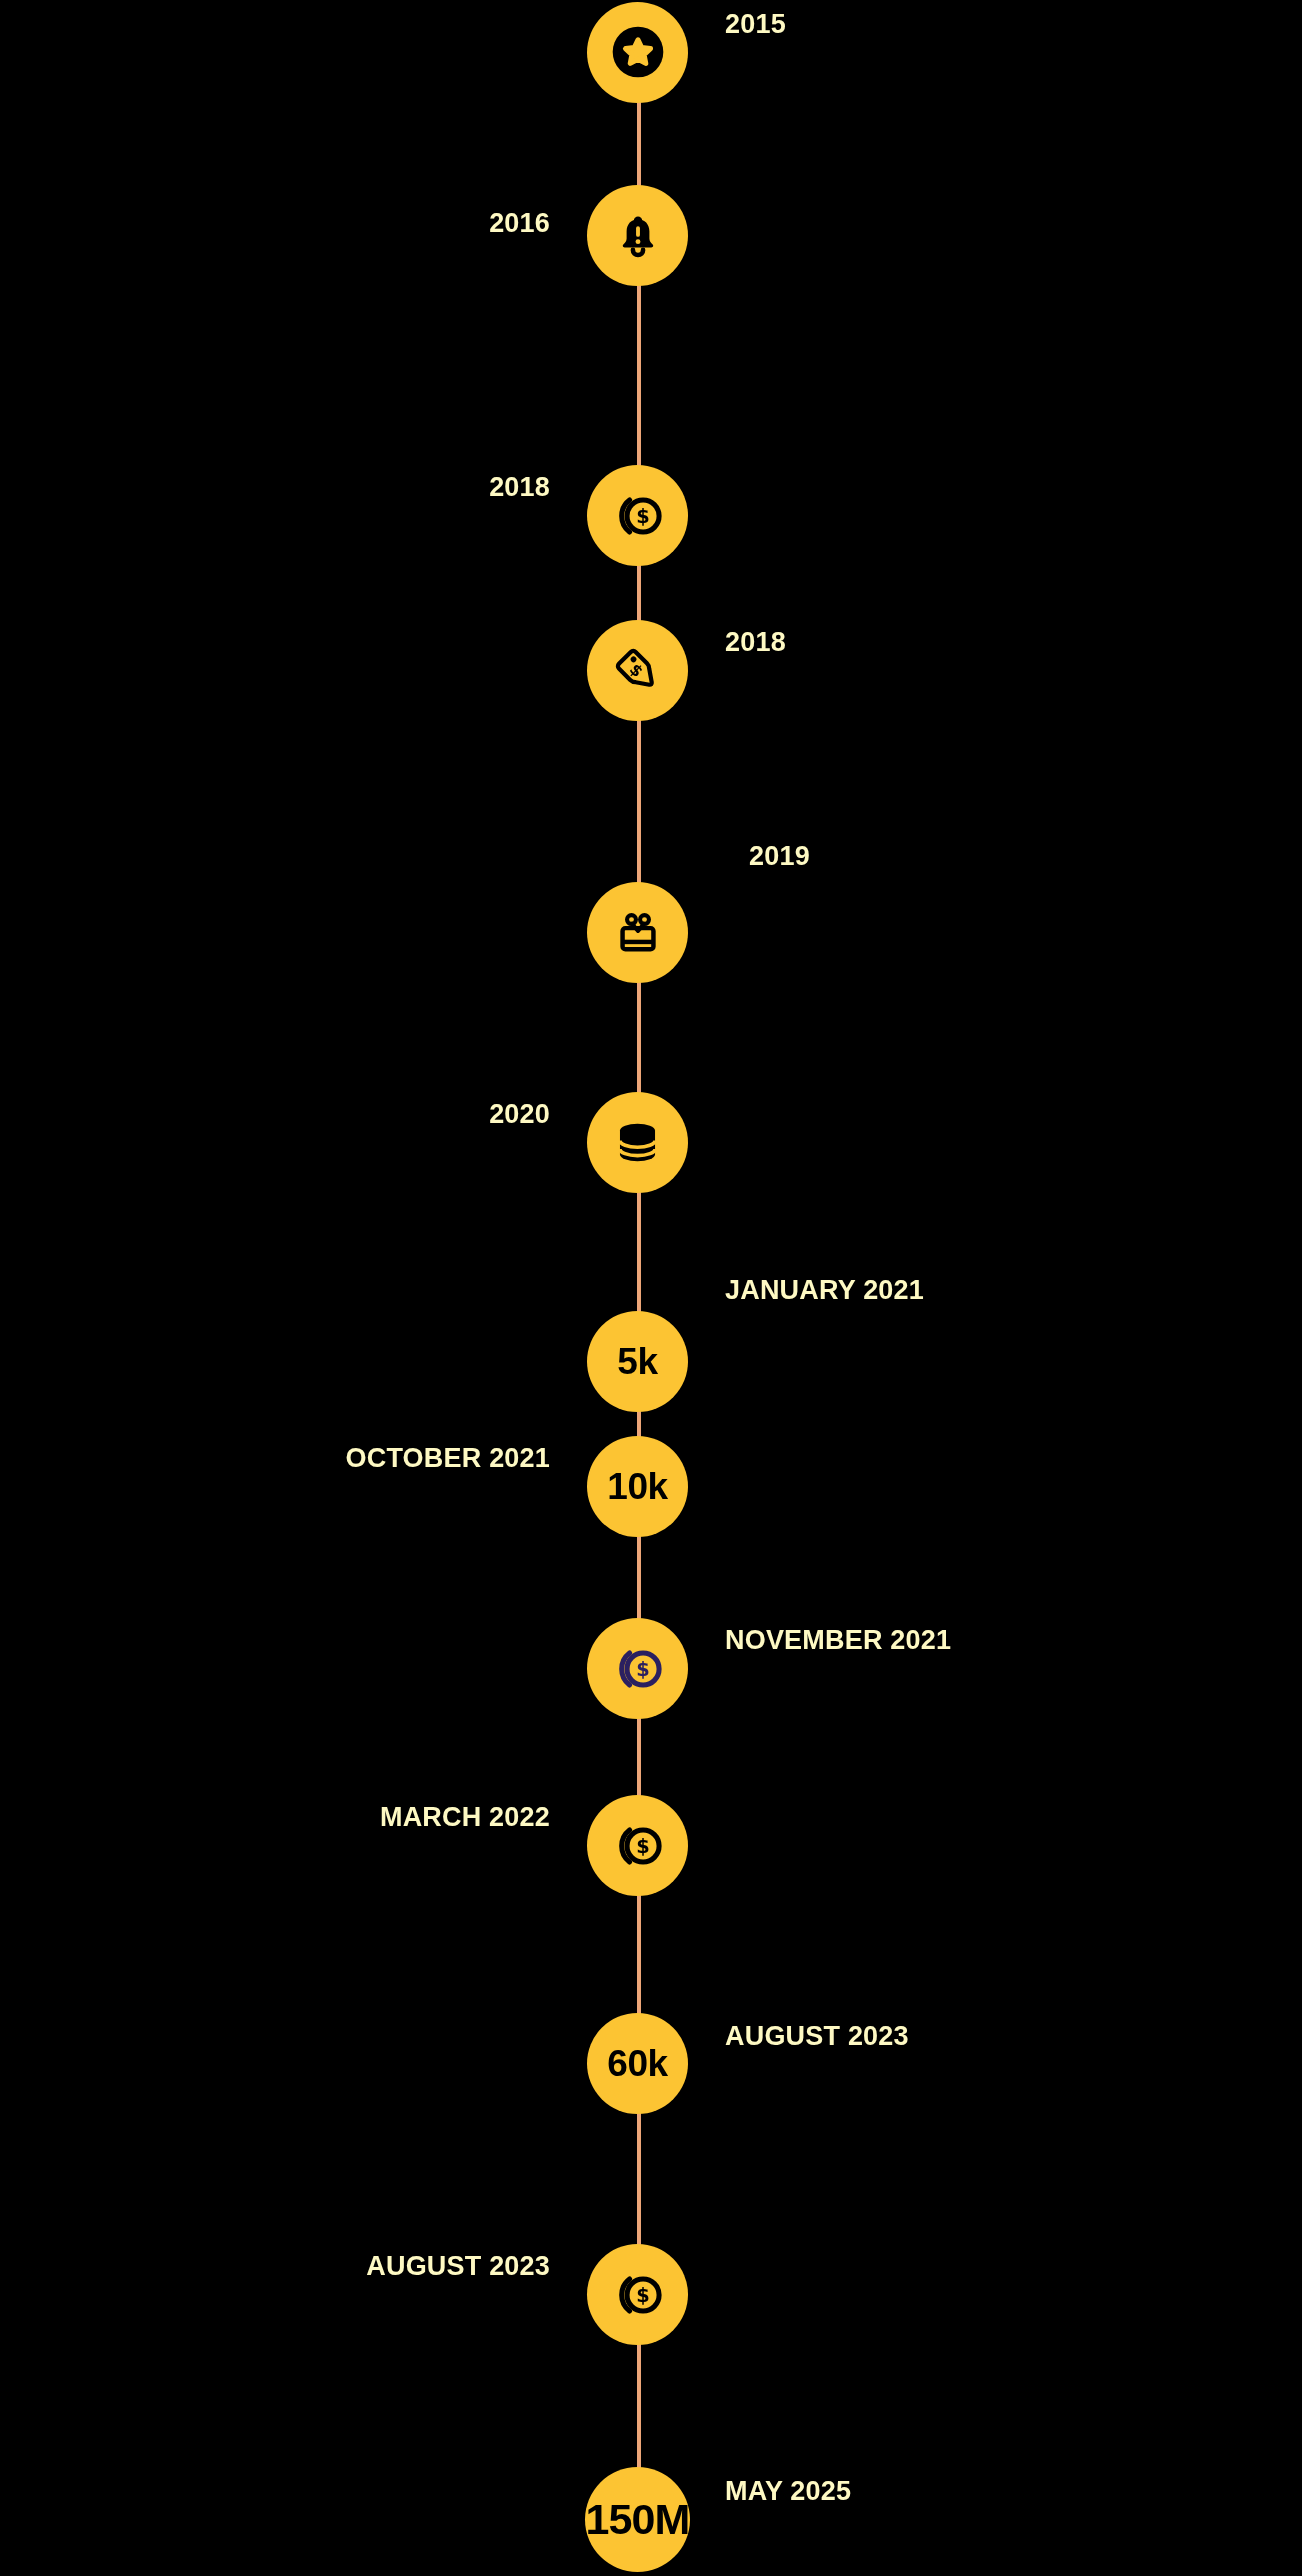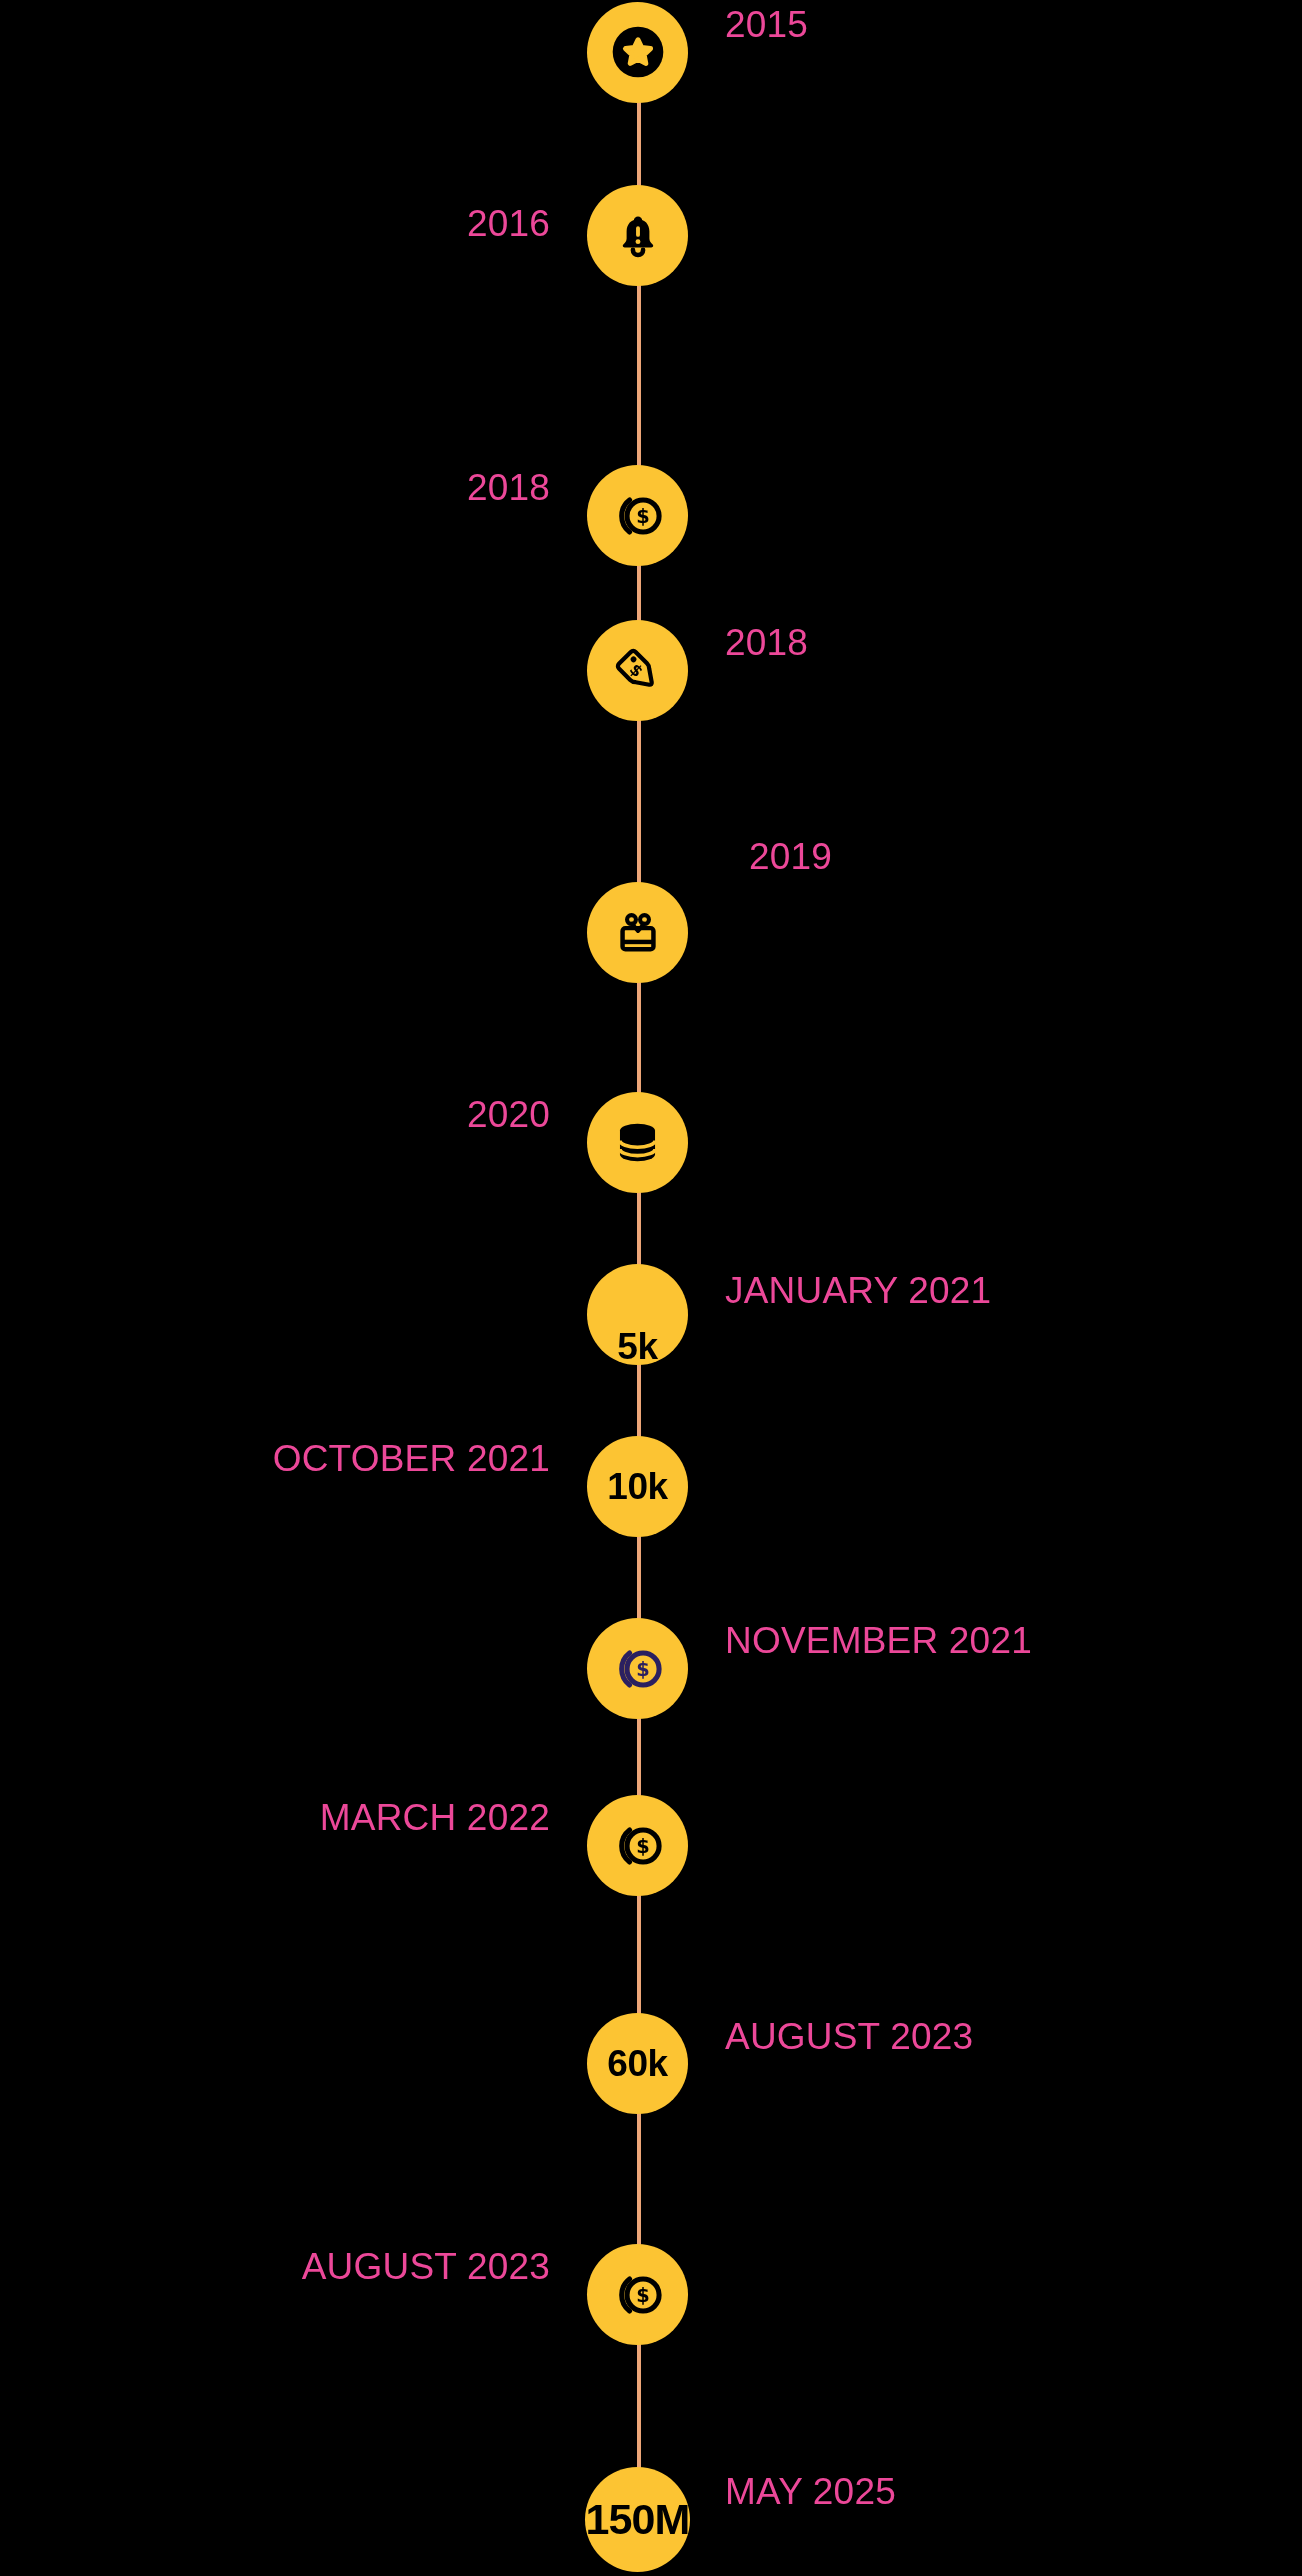--- a/index.html
+++ b/index.html
@@ -41,24 +41,24 @@
     letter-spacing:-0.4px;
     line-height:1;
   }
   .num.wide{
     font-size:43px;
     letter-spacing:-0.9px;
   }
   .label{
     position:absolute;
     font-family:"Liberation Sans", sans-serif;
-    font-weight:normal;
-    font-size:37px;
+    font-weight:bold;
+    font-size:27px;
     line-height:35px;
-    color:#ec4899;
+    color:#fef9c3;
     white-space:nowrap;
     letter-spacing:0.2px;
   }
   .label.right{ left:725px; }
   .label.left{ right:752px; text-align:right; }
   svg{display:block;}
 </style>
 </head>
 <body>
 
@@ -118,21 +118,21 @@
 
   <div class="node" style="left:587px;top:1092px;">
     <svg width="51" height="51" viewBox="0 0 64 64">
       <path d="M10,17 a22,8.5 0 0 1 44,0 v30 a22,8.5 0 0 1 -44,0 z" fill="#000000"></path>
       <path d="M10,29.5 a22,8.5 0 0 0 44,0" stroke="#FCC433" stroke-width="4.5" fill="none"></path>
       <path d="M10,40 a22,8.5 0 0 0 44,0" stroke="#FCC433" stroke-width="4.5" fill="none"></path>
     </svg>
   </div>
   <div class="label left" style="top:1097px;margin-left:8px;">2020</div>
 
-  <div class="node" style="left:587px;top:1264px;align-items:flex-end;">
+  <div class="node" style="left:587px;top:1311px;">
     <span class="num">5k</span>
   </div>
   <div class="label right" style="top:1273px;">JANUARY 2021</div>
 
   <div class="node" style="left:587px;top:1436px;">
     <span class="num">10k</span>
   </div>
   <div class="label left" style="top:1441px;">OCTOBER 2021</div>
 
   <div class="node" style="left:587px;top:1618px;">

